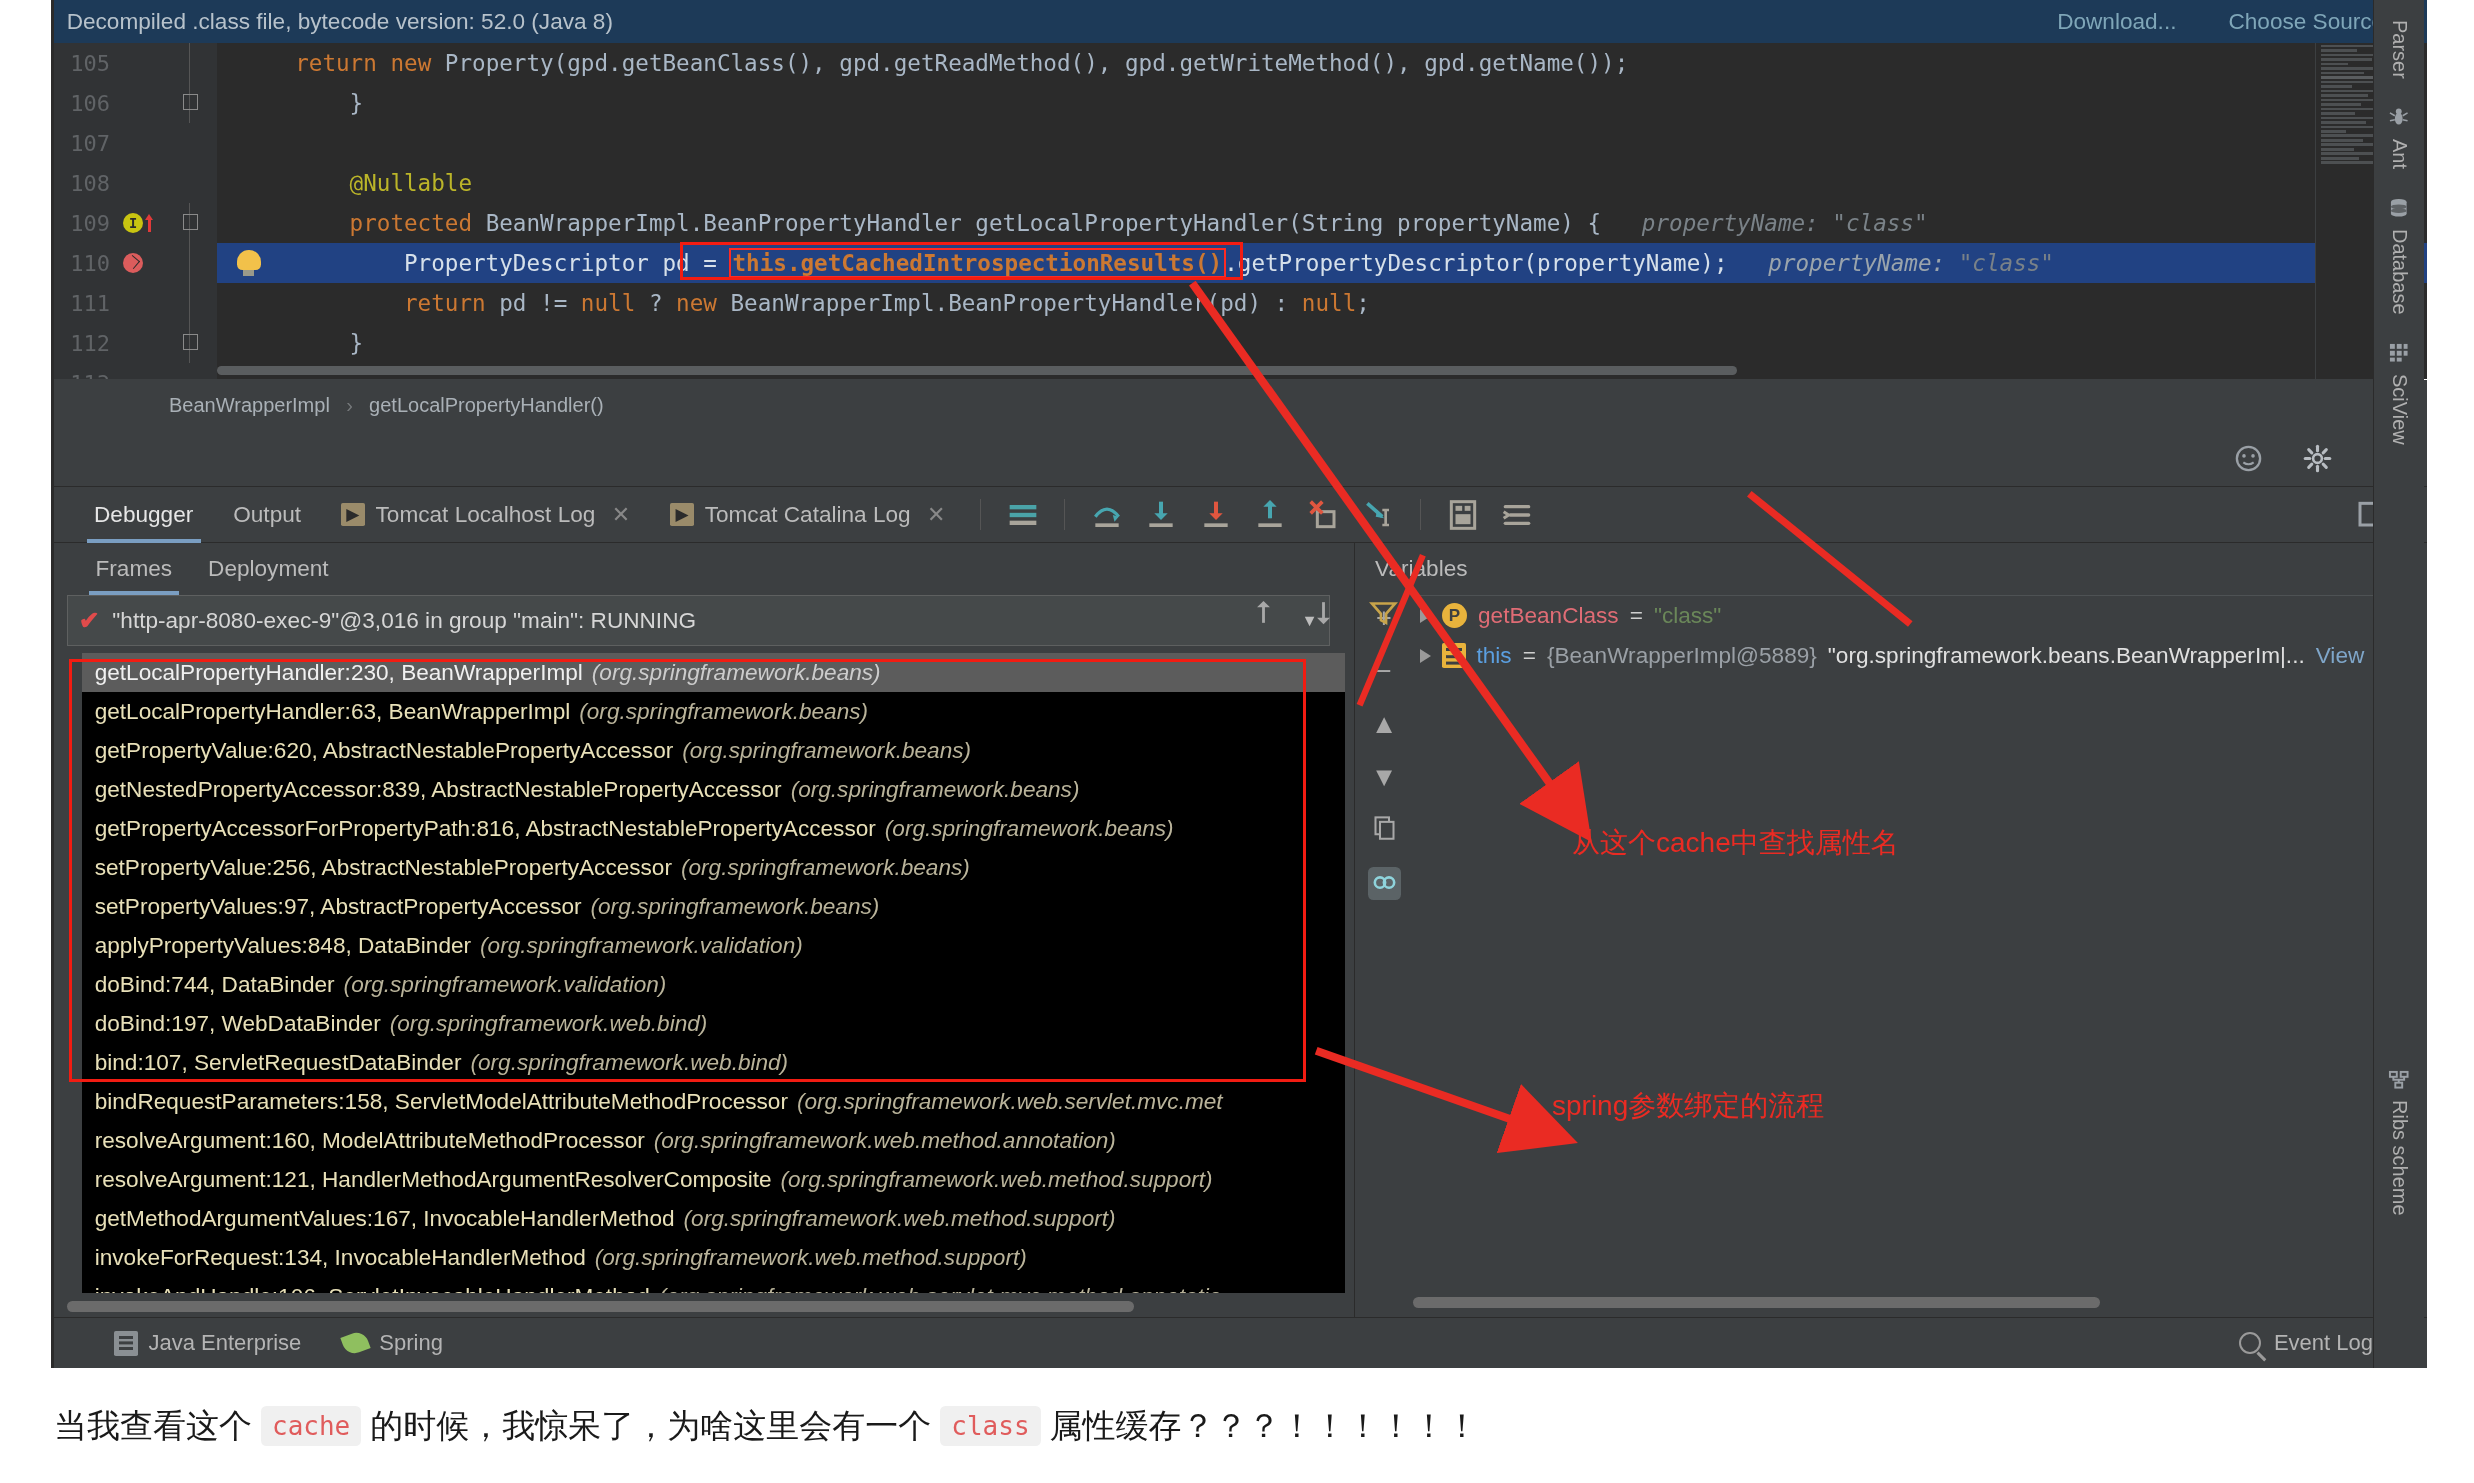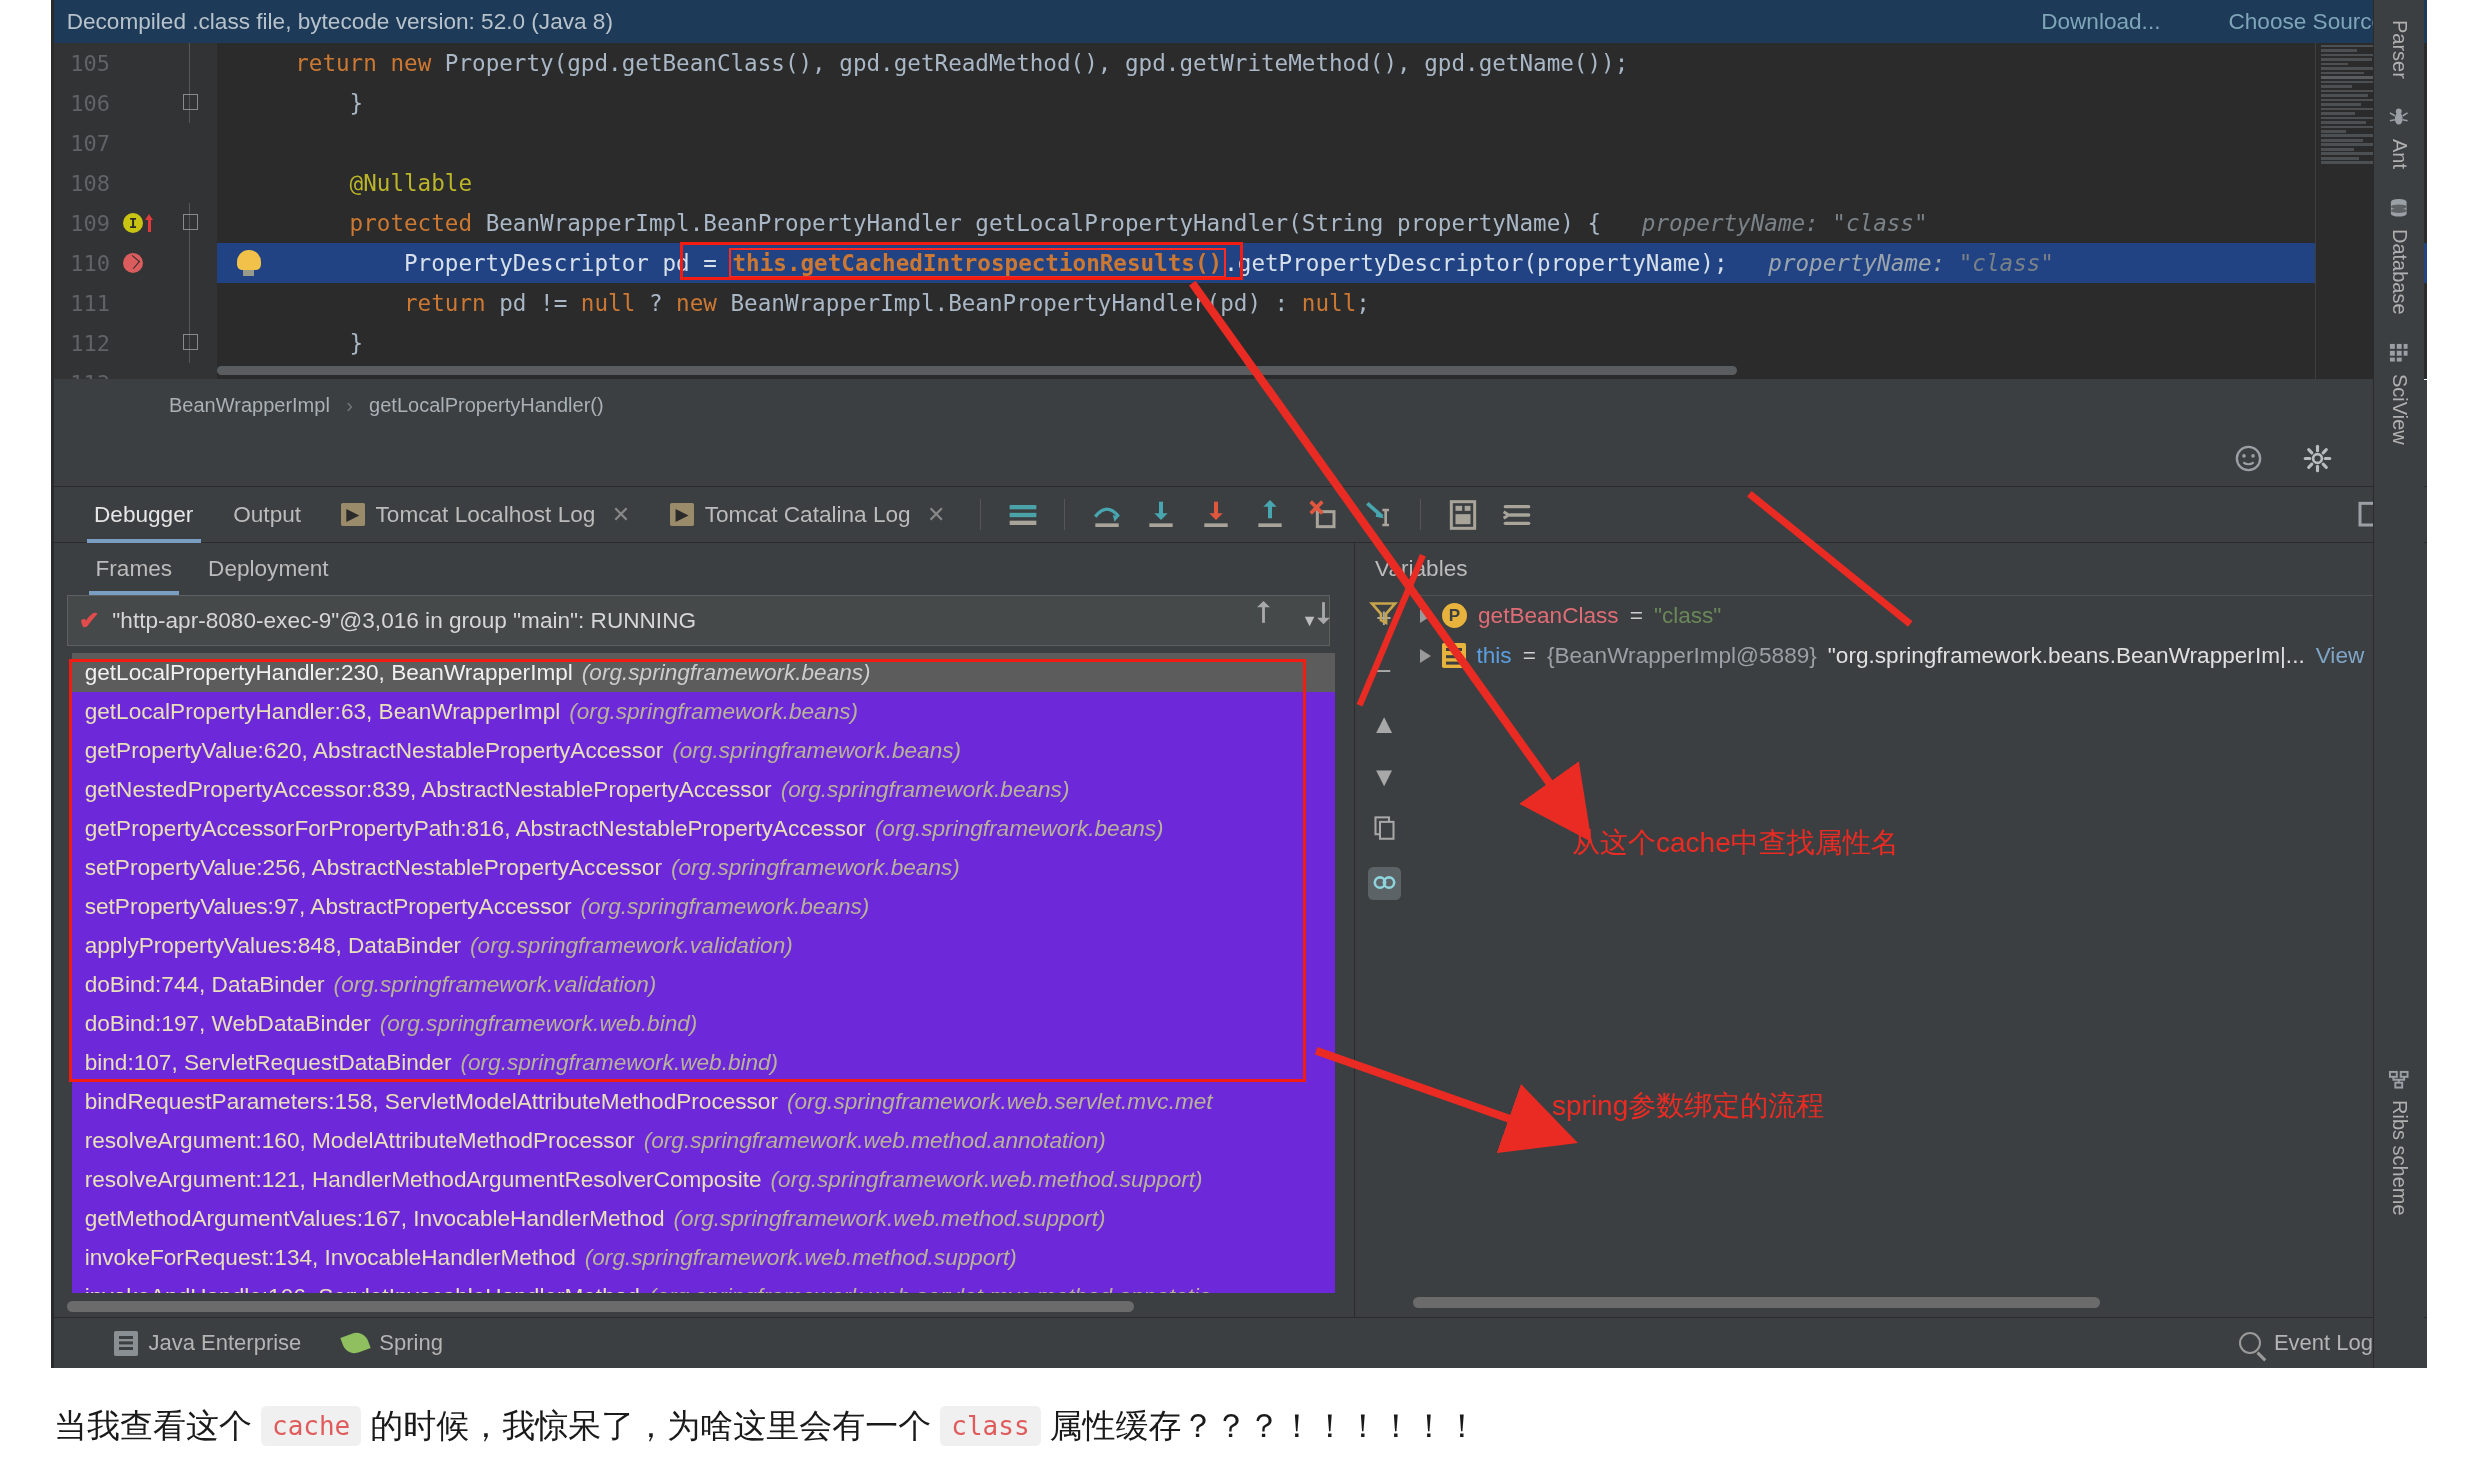--- a/index.html
+++ b/index.html
@@ -23,21 +23,21 @@
     position: absolute; left: 0; top: 0; width: 2373px; height: 43px;
     background: #1d3a58;
     display: flex; align-items: center;
     padding: 0 12.7px;
     color: #9aa7b0;
     font-size: 22.6px;
   }
   .banner .title { color: #b7c2cb; }
   .banner .spacer { flex: 1; }
   .banner .link {
-    color: #7fa6b8; margin-left: 68px; cursor: pointer;
+    color: #7fa6b8; margin-left: 52px; cursor: pointer;
   }
 
   
   .editor {
     position: absolute; left: 0; top: 43px; width: 2373px; height: 336px;
     background: #2b2b2b; overflow: hidden;
   }
   .code-line {
     position: relative; height: 40px; display: flex; align-items: center;
     font-family: "DejaVu Sans Mono", monospace;
@@ -201,22 +201,22 @@
   .thread-select {
     position: absolute; left: 12.7px; top: 52px; width: 1263px; height: 51px;
     background: #45494a; border: 0.9px solid #5e6060;
     display: flex; align-items: center; padding: 0 11px;
     color: #d6d6d6; font-size: 22.6px;
   }
   .thread-select .check { color: #e04b4b; font-size: 25px; margin-right: 12.7px; font-weight: bold;}
   .thread-select .caret { margin-left: auto; color: #bdbdbd; font-size: 16.3px; }
 
   .frames-list {
-    position: absolute; left: 18px; top: 110px; width: 1263px; height: 640px;
-    background: #6d28d9; overflow: hidden;
+    position: absolute; left: 28px; top: 110px; width: 1263px; height: 640px;
+    background: #000000; overflow: hidden;
   }
   .frame-row {
     height: 39px; display: flex; align-items: center; padding-left: 12.7px;
     font-size: 22.6px; color: #e8e0b8; white-space: nowrap;
   }
   .frame-row.sel { background: #5c5c5c; color: #f0f0f0; }
   .frame-row .pkg { color: #b9b39a; font-style: italic; margin-left: 9px; }
   .frame-row.sel .pkg { color: #cccccc; }
 
   .frames-scroll {

